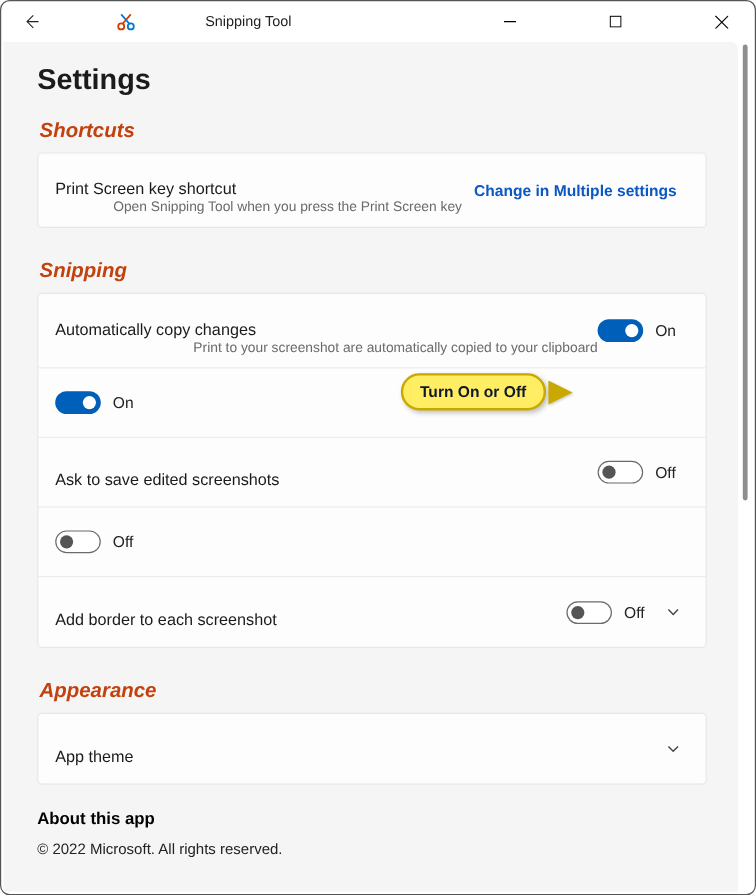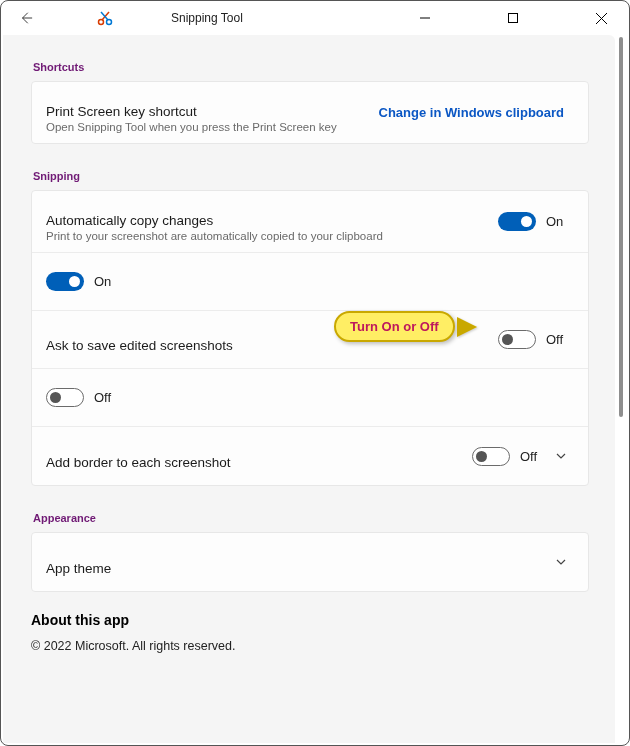--- a/index.html
+++ b/index.html
@@ -36,38 +36,38 @@
     .scrollbar-track {
       position: absolute;
       top: 36px; right: 4px; width: 6px; height: 700px;
       background: transparent;
     }
     .scrollbar-thumb {
       position: absolute; top: 0; left: 0; width: 4px; height: 380px;
       background: #8e8e8e; border-radius: 2px;
     }
     h1.page-title { font-size: 24px; font-weight: 600; color: #1b1b1b; margin-bottom: 18px; }
-    .section-label { font-size: 11px; font-weight: 600; color: #701a75; margin: 8px 0 8px 2px; }
+    .section-label { font-size: 17px; font-weight: 600; color: #c2410c; margin: 8px 0 8px 2px; font-style: italic; }
     .card {
       background: #fdfdfd;
       border: 1px solid #e7e7e7;
       border-radius: 4px;
       margin-bottom: 4px;
     }
     .row {
       display: flex;
       align-items: center;
       min-height: 58px;
       padding: 10px 14px;
       border-bottom: 1px solid #ececec;
     }
     .row:last-child { border-bottom: none; }
     .row .text { flex: 1; }
     .row .title { font-size: 13.5px; color: #1b1b1b; font-weight: 400; margin-top: 12px; }
-    .row .subtitle { font-size: 11.5px; color: #6a6a6a; margin-top: 2px; }
+    .row .subtitle { font-size: 11.5px; color: #6a6a6a; margin-top: 2px; text-align: right; }
     .link-btn { color: #0b57c4; font-size: 13px; font-weight: 600; padding: 6px 10px; }
     .toggle {
       width: 38px; height: 19px; border-radius: 10px; position: relative;
       margin-right: 10px;
     }
     .toggle.on { background: #005fb8; }
     .toggle.off { background: #fff; border: 1px solid #6b6b6b; }
     .toggle .knob {
       position: absolute; width: 11px; height: 11px; border-radius: 50%;
       top: 4px;
@@ -78,21 +78,21 @@
     .chevron { width: 26px; display:flex; justify-content:center; }
     .highlight { background: #ffff00; display:inline-block; padding: 8px 24px 8px 0; margin:-8px -24px -8px -14px; padding-left:14px;}
     .callout {
       position: absolute;
       background: #ffee64;
       border: 2px solid #c9a800;
       border-radius: 16px;
       padding: 6px 14px;
       font-size: 13px;
       font-weight: 700;
-      color: #be185d;
+      color: #0f172a;
       box-shadow: 2px 2px 4px rgba(0,0,0,.25);
     }
     .callout-tail {
       position: absolute;
       width: 0; height: 0;
       border-top: 8px solid transparent;
       border-bottom: 8px solid transparent;
       border-left: 18px solid #ffee64;
       filter: drop-shadow(1px 1px 1px rgba(0,0,0,.2));
     }
@@ -140,29 +140,30 @@
     </div>
   <div class="win-btn">
       <svg width="11" height="11">
         <line x1="0" y1="0" x2="11" y2="11" stroke="#000" stroke-width="1"></line>
         <line x1="11" y1="0" x2="0" y2="11" stroke="#000" stroke-width="1"></line>
       </svg>
     </div>
 </div>
 
 <div class="content-wrap">
+  <h1 class="page-title">Settings</h1>
 
   <div class="section-label">Shortcuts</div>
   <div class="card">
     <div class="row">
       <div class="text">
         <div class="title">Print Screen key shortcut</div>
         <div class="subtitle">Open Snipping Tool when you press the Print Screen key</div>
       </div>
-      <div class="link-btn">Change in Windows clipboard</div>
+      <div class="link-btn">Change in Multiple settings</div>
     </div>
   </div>
 
   <div class="gap"></div>
   <div class="section-label">Snipping</div>
   <div class="card">
 
     <div class="row">
       <div class="text">
         <div class="title">Automatically copy changes</div>

